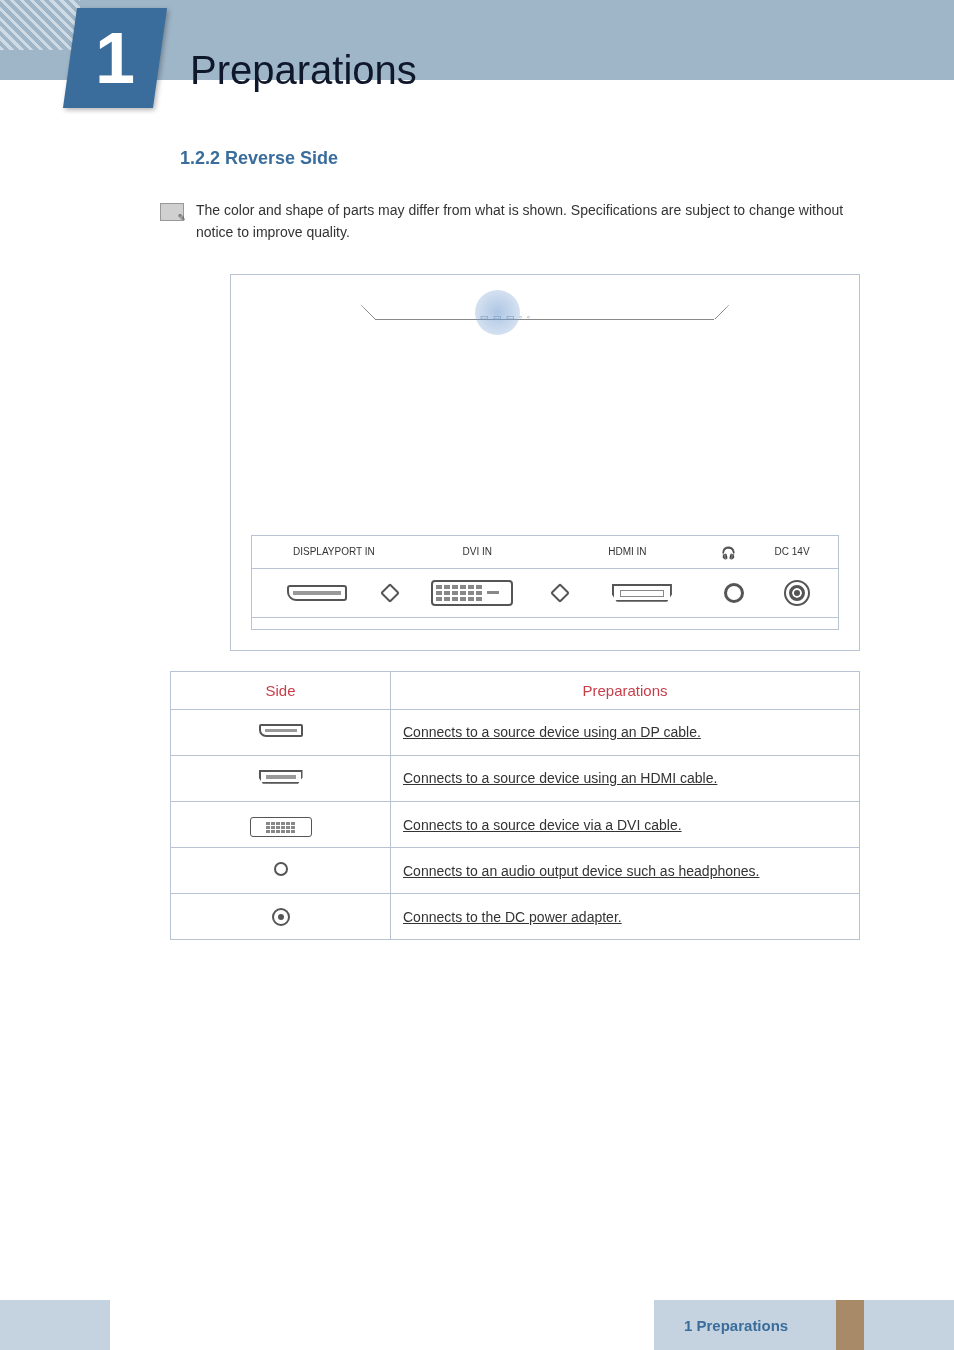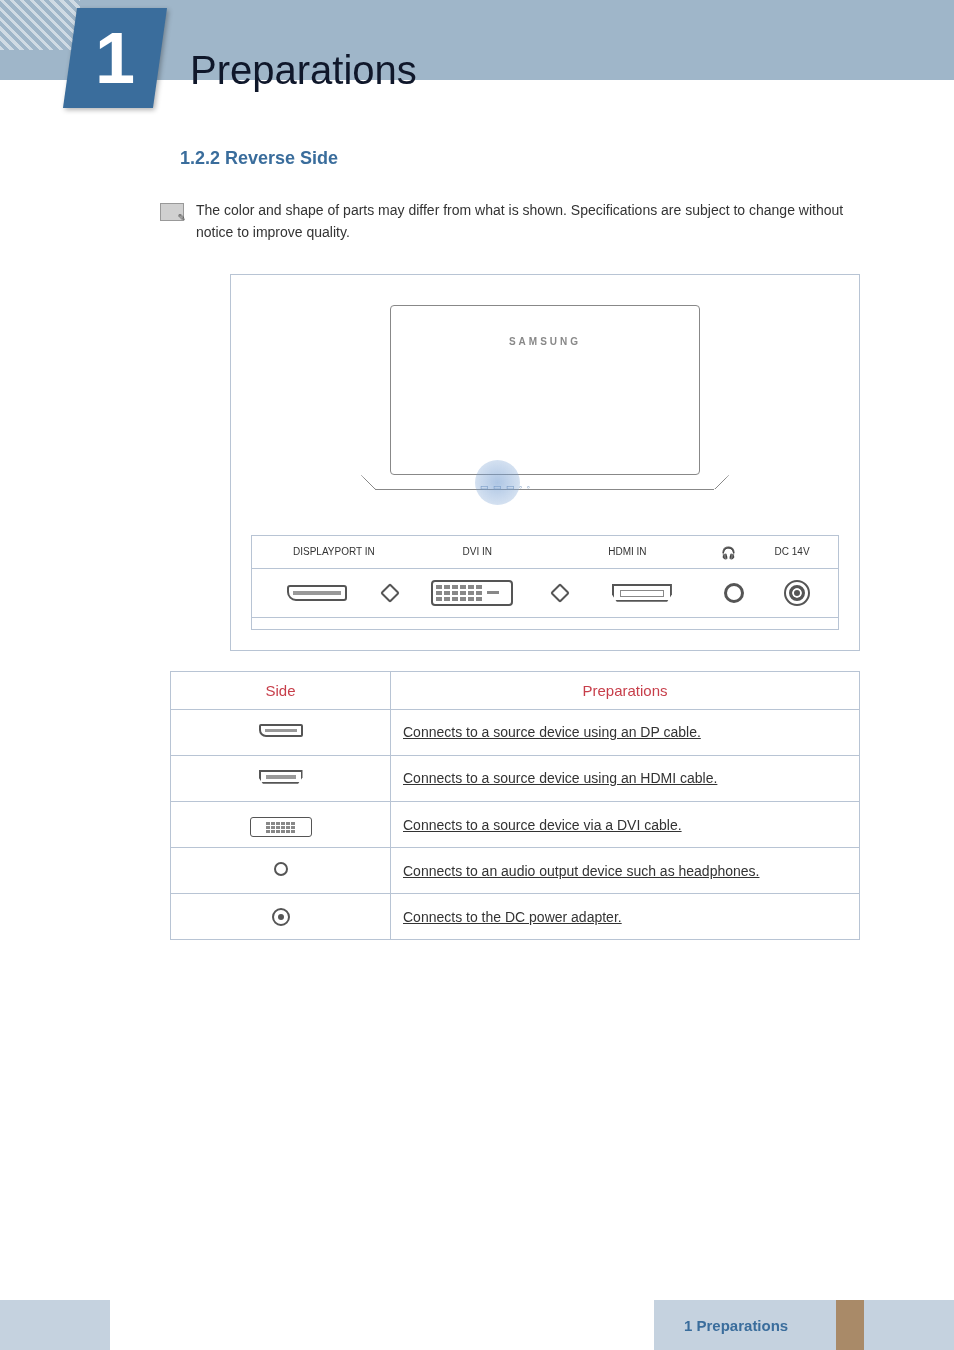--- a/index.html
+++ b/index.html
@@ -420,23 +420,20 @@
   <div class="section-heading">1.2.2  Reverse Side</div>
 
   <div class="note-row">
     <div class="note-icon"></div>
     <div class="note-text">The color and shape of parts may differ from what is shown. Specifications are subject to change without notice to improve quality.</div>
   </div>
 
   <div class="diagram-container">
     <div class="monitor-area">
       <div class="monitor-shape">
-        <div class="monitor-screen">
-          <div class="samsung-logo">SAMSUNG</div>
-        </div>
         <div class="monitor-base">
           <div class="port-dots">▭ ▭ ▭  ◦ ◦</div>
           <div class="callout-circle"></div>
         </div>
       </div>
     </div>
 
     <div class="port-strip">
       <div class="port-labels-row">
         <div class="lbl-dp">DISPLAYPORT IN</div>

